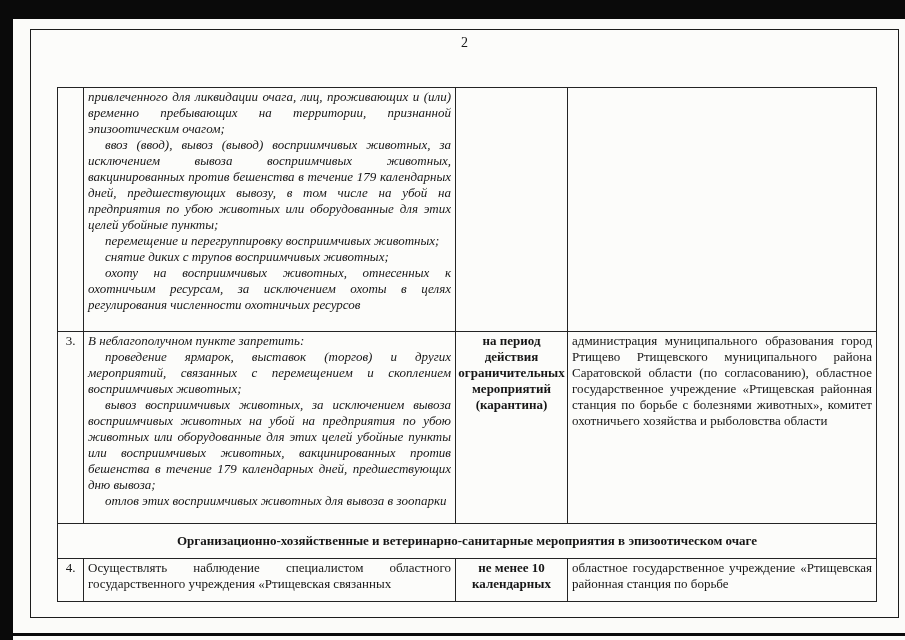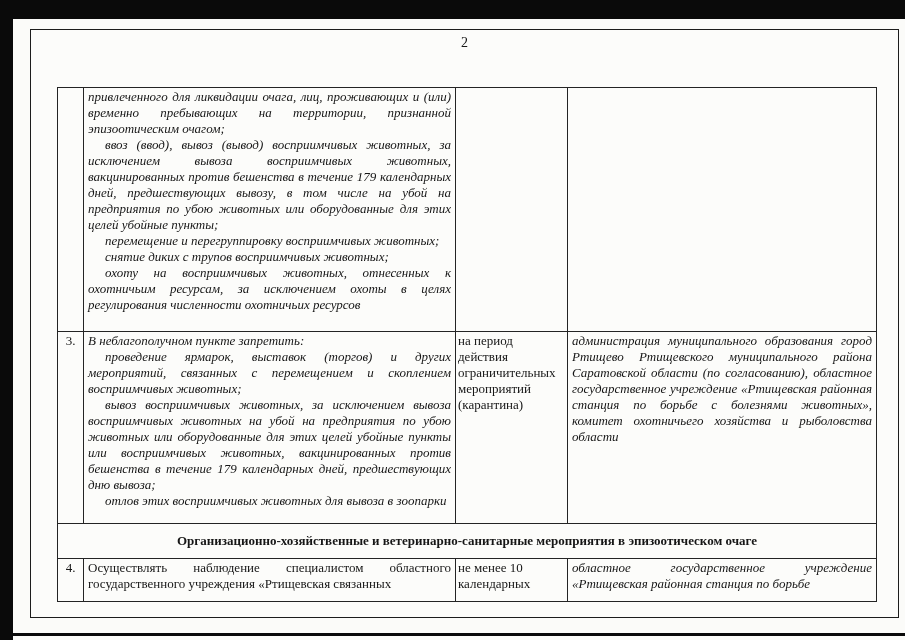--- a/index.html
+++ b/index.html
@@ -72,23 +72,25 @@
   }
   td.text { text-align: justify; }
   .para {
     margin: 0;
     text-indent: 17px;
     text-align: justify;
     font-style: italic;
   }
   td.text .para:first-child { text-indent: 0; }
   td.period {
+    text-align: center;
     padding: 1px 2px;
+    font-weight: bold;
   }
-  td.resp { text-align: justify; font-style: italic; }
+  td.resp { text-align: justify; }
   tr.row-a      { height: 244px; }
   tr.row-three  { height: 192px; }
   tr.row-header { height: 35px;  }
   tr.row-four   { height: 43px;  }
   td.section {
     font-weight: bold;
     text-align: center;
     vertical-align: middle;
     padding: 0 2px;
   }

